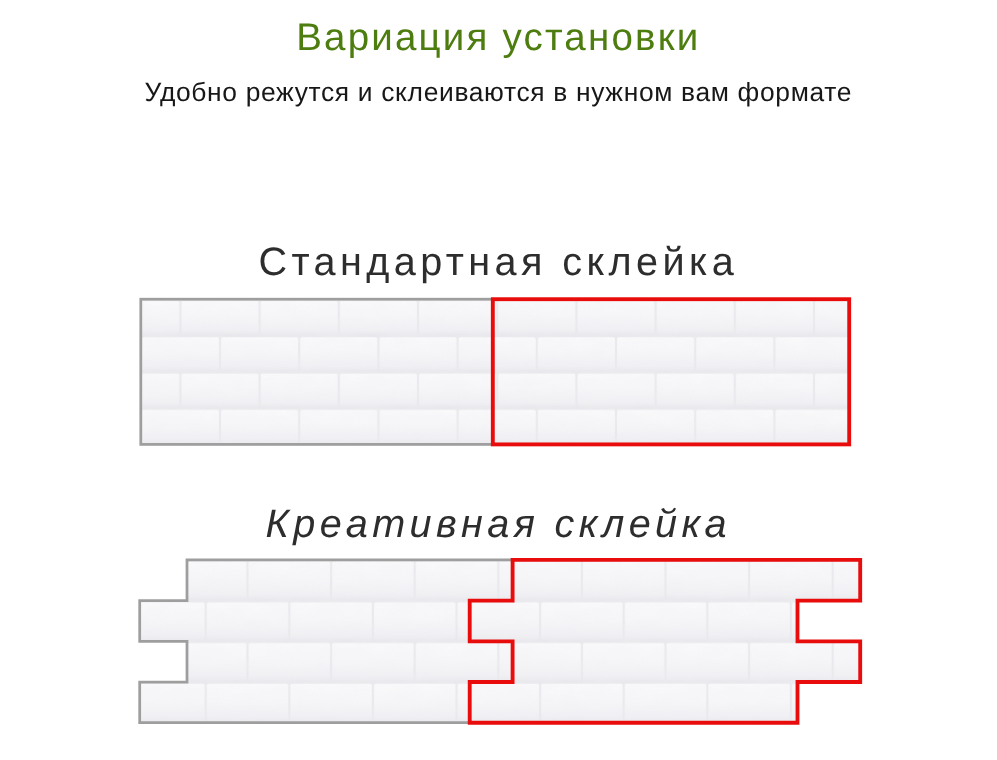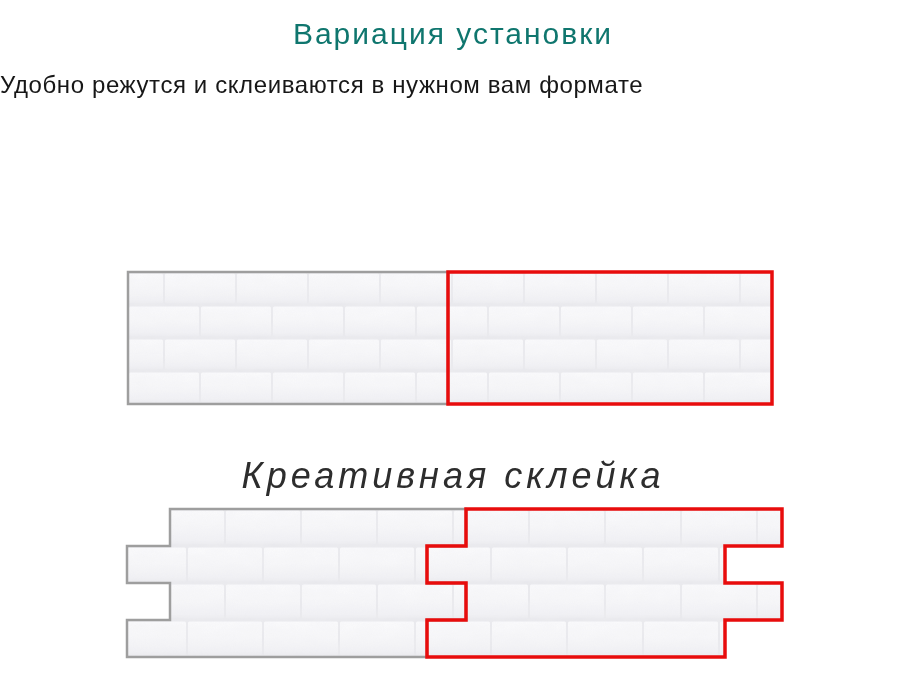--- a/index.html
+++ b/index.html
@@ -14,32 +14,33 @@
     background: #ffffff;
     overflow: hidden;
     font-family: "Liberation Sans", sans-serif;
   }
   .title {
     position: absolute;
     top: 14px;
     left: 0;
     width: 100%;
     text-align: center;
-    font-size: 30px;
+    font-size: 35px;
     line-height: 40px;
     font-weight: 400;
     letter-spacing: 2px;
-    color: #0f766e;
+    color: #4d7c0f;
     margin: 0;
   }
   .subtitle {
     position: absolute;
     top: 70px;
     left: 0;
     width: 100%;
+    text-align: center;
     font-size: 24px;
     line-height: 30px;
     font-weight: 400;
     letter-spacing: 0.6px;
     color: #171717;
     margin: 0;
   }
   .section-heading {
     position: absolute;
     left: 0;
@@ -62,20 +63,21 @@
 </style>
 </head>
 <body>
 
 <div class="page">
 
   <h1 class="title">Вариация установки</h1>
 
   <p class="subtitle">Удобно режутся и склеиваются в нужном вам формате</p>
 
+  <h2 class="section-heading standard">Стандартная склейка</h2>
 
   <h2 class="section-heading creative">Креативная склейка</h2>
 
   <svg class="graphic" width="906" height="691" viewBox="0 0 906 691" xmlns="http://www.w3.org/2000/svg">
     <defs>
       <linearGradient id="brickFace" x1="0" y1="0" x2="0" y2="1">
         <stop offset="0" stop-color="#fdfdfe"></stop>
         <stop offset="0.5" stop-color="#f8f8fa"></stop>
         <stop offset="0.88" stop-color="#f1f1f4"></stop>
         <stop offset="1" stop-color="#e9e9ee"></stop>

